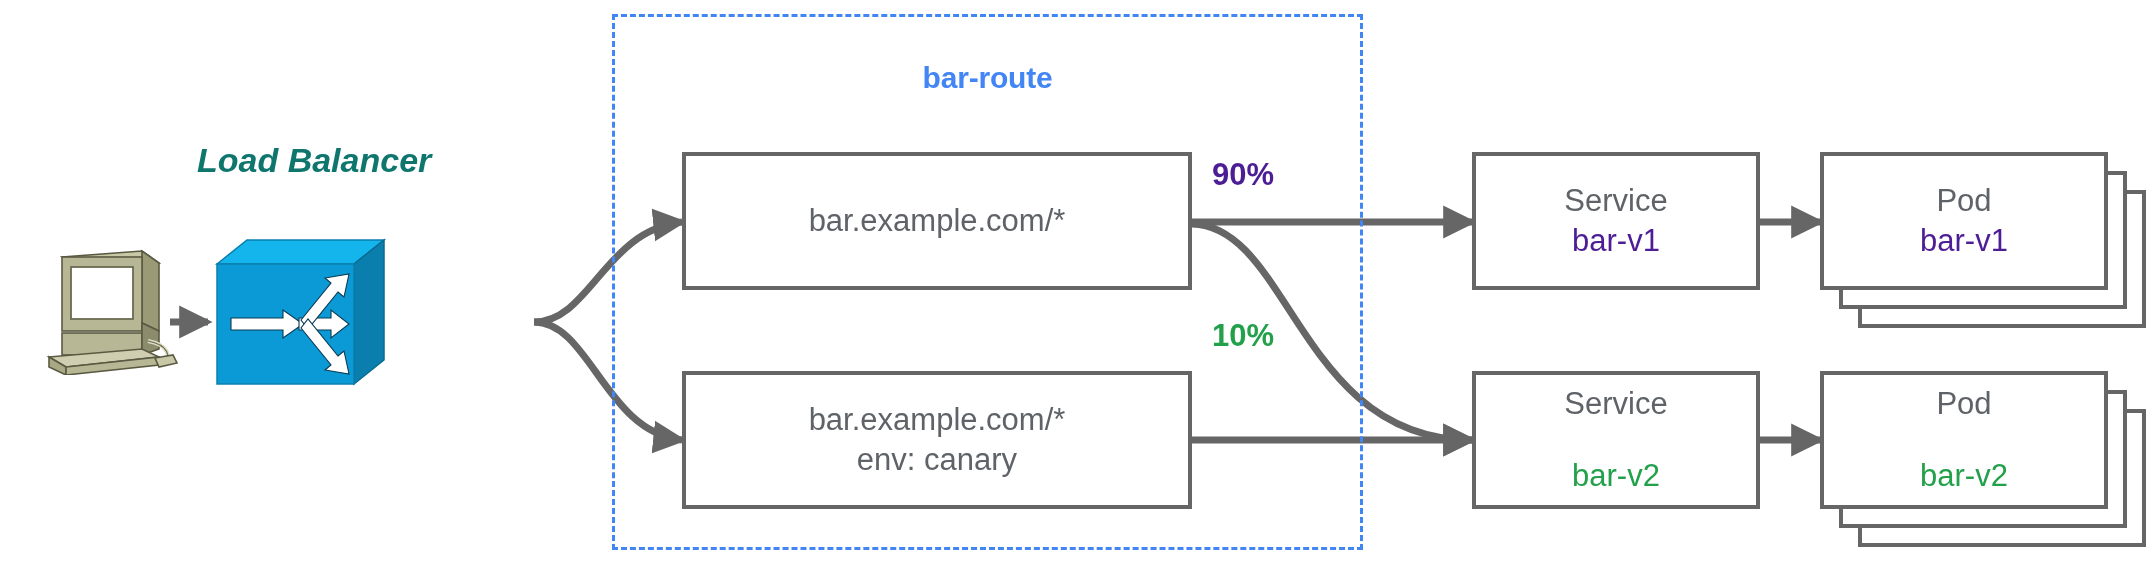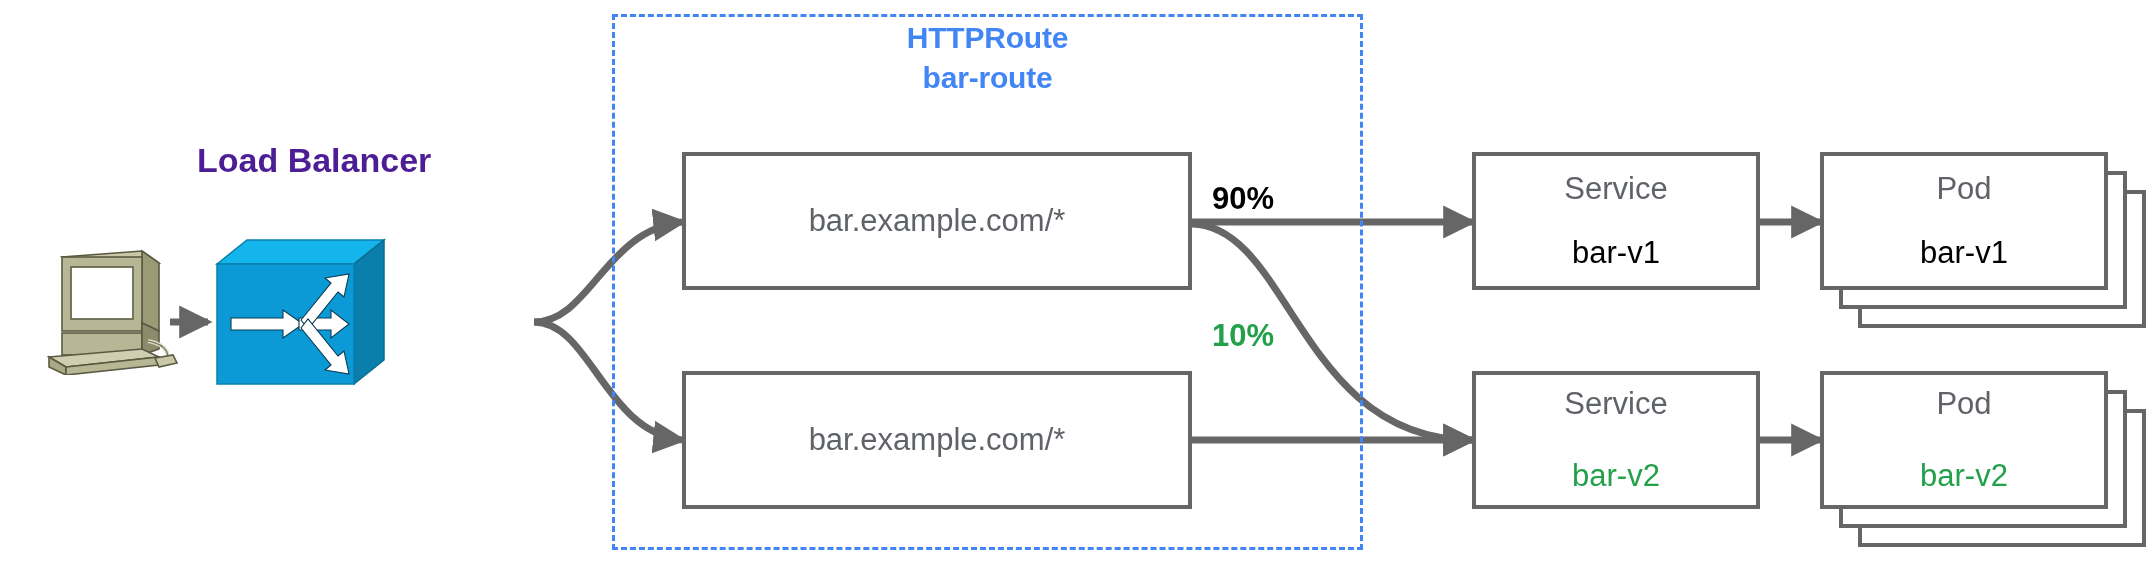--- a/index.html
+++ b/index.html
@@ -54,38 +54,39 @@
     flex-direction: column;
     align-items: center;
     justify-content: center;
     color: #5f6368;
     font-size: 31px;
     line-height: 40px;
     white-space: nowrap;
   }
   .node .l1 { display:block; }
   .node .l2 { display:block; font-weight: normal; }
-  .blue-text { color: #000000; margin-top: 24px; }
+  .blue-text { color: #4c1d95; }
   .green-text { color: #22a04a; margin-top: 32px; }
 
   
   .stack-copy {
     position: absolute;
     box-sizing: border-box;
     border: 4px solid #666666;
     background: #ffffff;
   }
 
   .lb-label {
     position: absolute;
-    color: #4c1d95;
+    color: #0f766e;
     font-weight: bold;
     font-size: 34px;
     line-height: 40px;
     white-space: nowrap;
+    font-style: italic;
   }
 
   .pct {
     position: absolute;
     font-weight: bold;
     font-size: 31px;
     line-height: 36px;
     white-space: nowrap;
   }
 
@@ -163,30 +164,31 @@
 
       <path d="M 88 84 L 118 47 L 112 42 L 136 38 L 131 61 L 125 56 L 95 93 Z" fill="#ffffff" stroke="#0a3a52" stroke-width="1.1"></path>
 
       <path d="M 88 92 L 118 129 L 112 134 L 136 138 L 131 115 L 125 120 L 95 83 Z" fill="#ffffff" stroke="#0a3a52" stroke-width="1.1"></path>
     </svg>
   </div>
 
   <div class="group-dashed" style="left:612px; top:14px; width:751px; height:536px;"></div>
 
   <div class="group-title" style="left:612px; top:18px; width:751px;">
-    <span>HTTPRoute</span><br>
+    <br>
     <span>bar-route</span>
   </div>
 
   <div class="node" style="left:682px; top:152px; width:510px; height:138px;">
     <span class="l1">bar.example.com/*</span>
   </div>
 
   <div class="node" style="left:682px; top:371px; width:510px; height:138px;">
     <span class="l1">bar.example.com/*</span>
+    <span class="l1">env: canary</span>
   </div>
 
   <div class="pct blue-text" style="left:1212px; top:157px;">90%</div>
   <div class="pct green-text" style="left:1212px; top:286px;">10%</div>
 
   <div class="node" style="left:1472px; top:152px; width:288px; height:138px;">
     <span class="l1">Service</span>
     <span class="l2 blue-text">bar-v1</span>
   </div>
 

